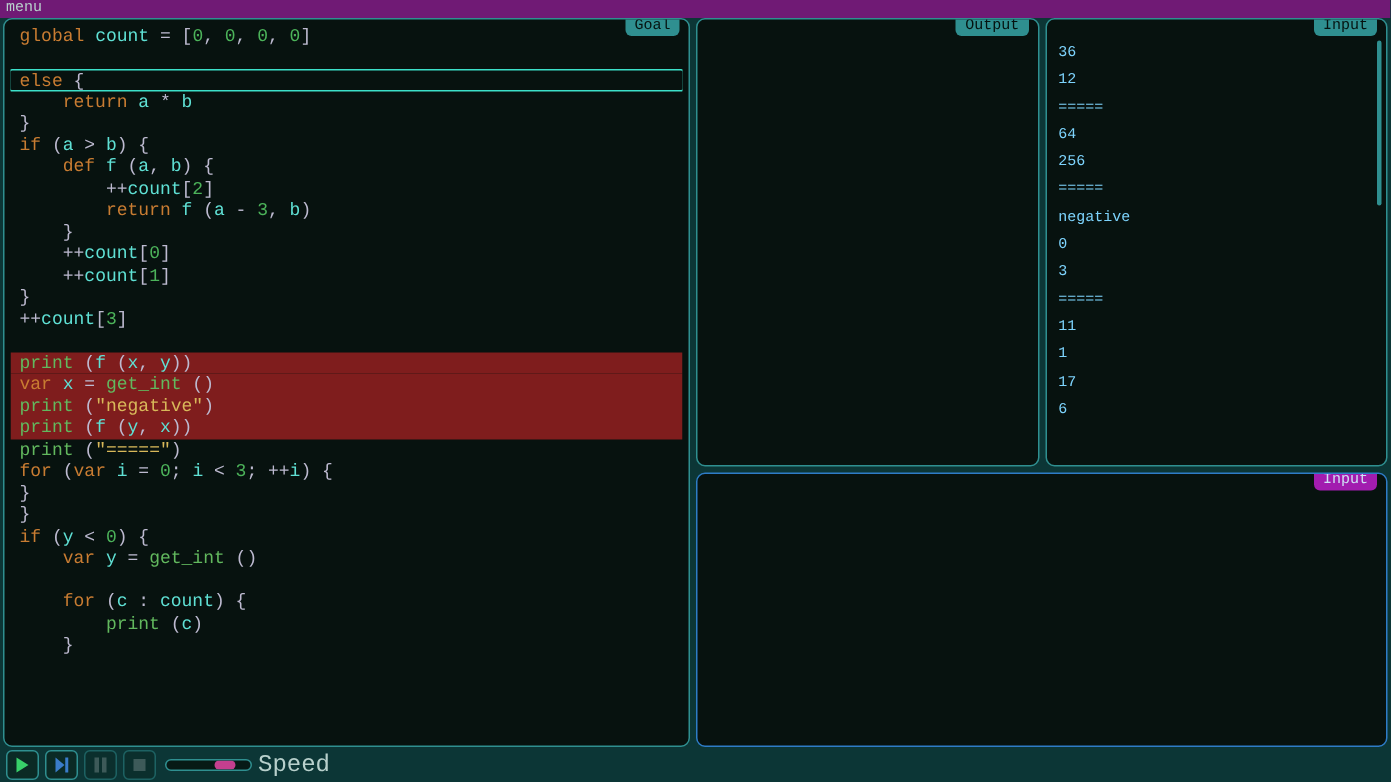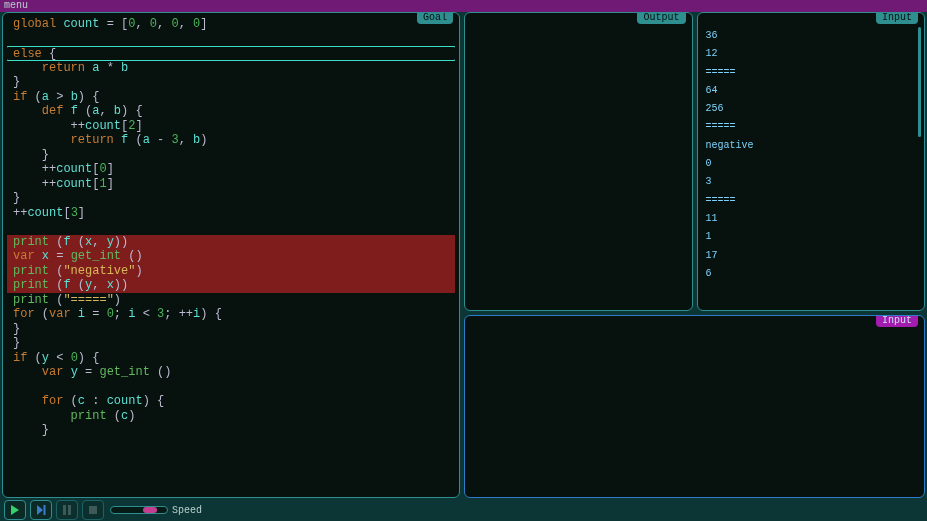--- a/index.html
+++ b/index.html
@@ -97,21 +97,21 @@
   .speed-bar {
     width: 58px; height: 8px;
     border: 1px solid #2f8f90; border-radius: 4px;
     background: #071a16;
     position: relative; overflow: hidden;
   }
   .speed-fill {
     position: absolute; left: 32px; top: 0; bottom: 0; width: 14px;
     background: #c43f8f; border-radius: 4px;
   }
-  .speed-label { font-size: 10px; color: #b8d0cc; }
+  .speed-label { font-size: 16px; color: #b8d0cc; }
 </style>
 </head>
 <body>
 
 <div class="menubar">
   <span>menu</span>
 </div>
 
 <div class="main">
   <div class="left">

